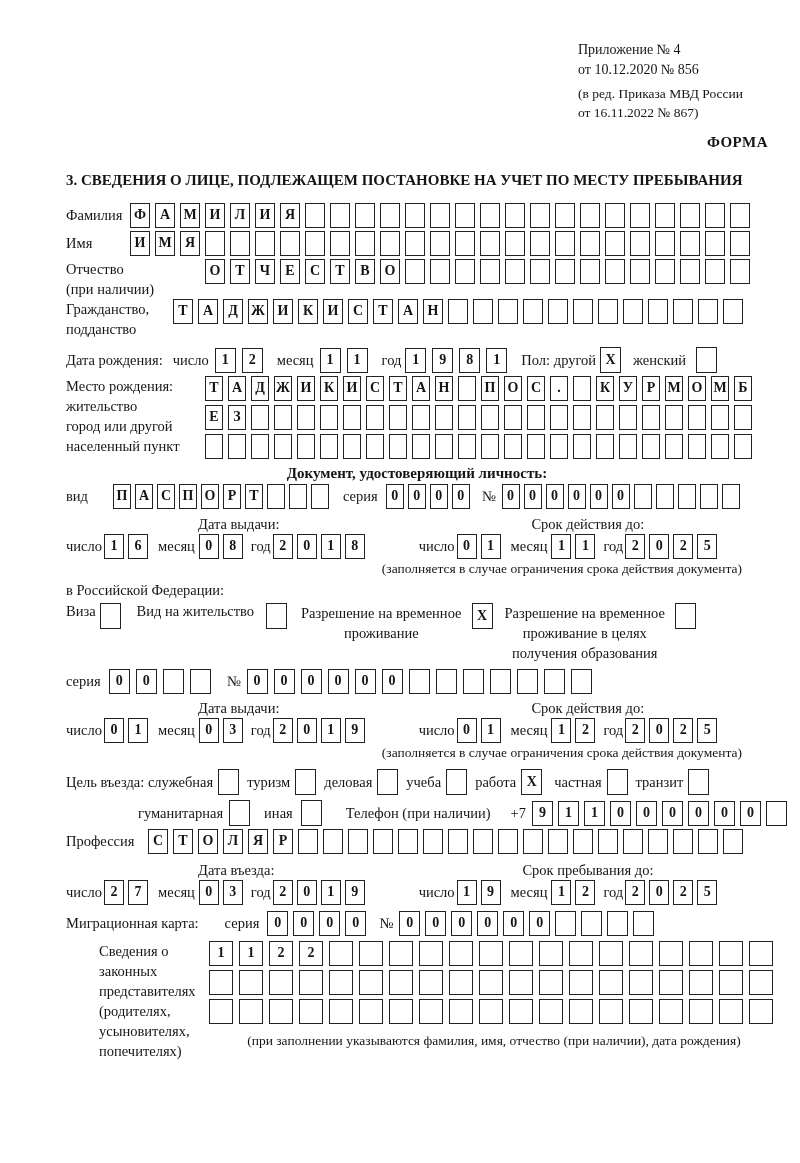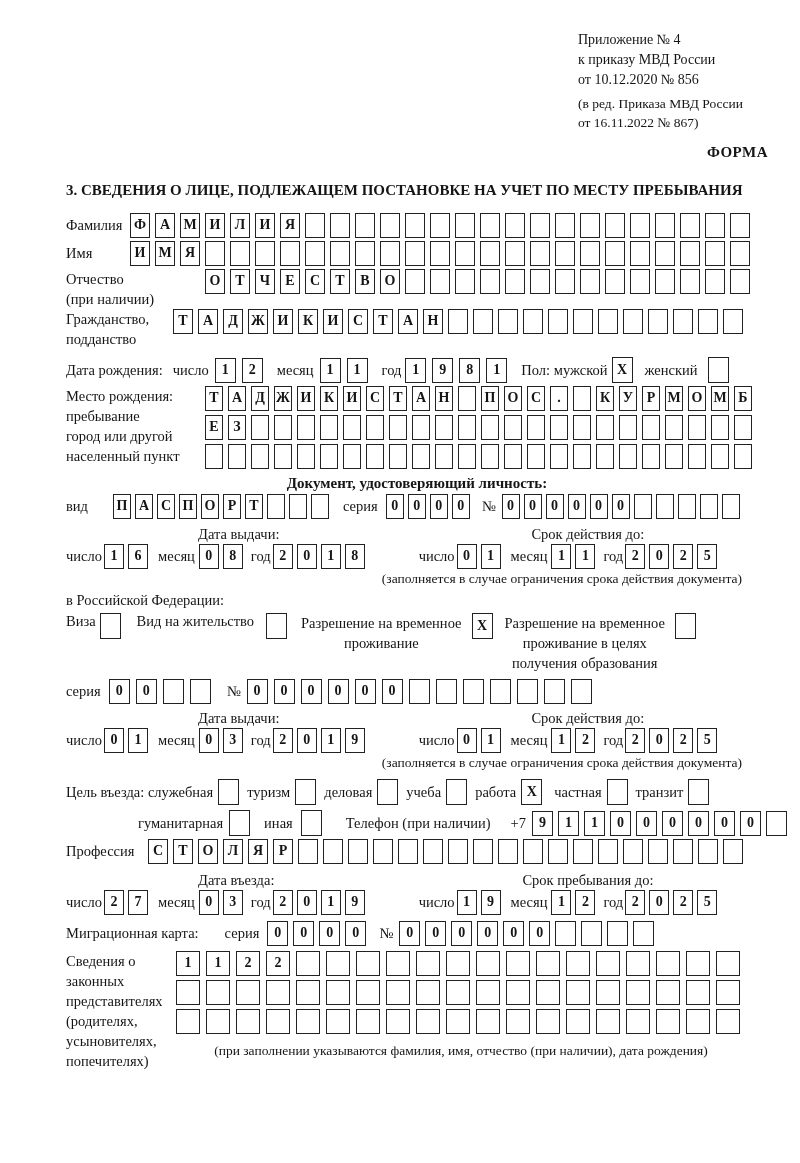--- a/index.html
+++ b/index.html
@@ -1,18 +1,18 @@
 <!DOCTYPE html>
 <html><head>
 <meta charset="utf-8">
 <style>
   html,body{margin:0;padding:0;background:#fff;}
   .page{width:800px;height:1163px;box-sizing:border-box;background:#fff;color:#151515;
         padding:30px 32px 0 66px;font-family:"Liberation Serif","DejaVu Serif",serif;overflow:hidden;}
-  .appendix{margin-left:auto;width:190px;font-size:14px;line-height:20px;}
+  .appendix{margin-left:auto;width:190px;font-size:14px;line-height:20px;margin-top:10px;}
   .apx-note{margin-top:4px;font-size:13.5px;line-height:19px;}
   .forma{text-align:right;font-weight:bold;font-size:15px;margin-top:12px;letter-spacing:.5px;}
   .title{text-align:center;font-weight:bold;font-size:15.5px;line-height:22px;margin-top:18px;}
   .uline{display:inline-block;width:62px;border-bottom:2px solid #3c3c3c;margin-left:10px;height:13px;}
   .section{font-weight:bold;font-size:15px;margin-top:21px;white-space:nowrap;}
   .line{display:flex;align-items:center;}
   .line.top{align-items:flex-start;}
   .line.center{justify-content:center;}
   .line.right{justify-content:flex-end;padding-right:26px;}
   .lbl{font-size:14.5px;white-space:nowrap;flex:none;}
@@ -26,21 +26,20 @@
   .cb{flex:none;box-sizing:border-box;border:1.6px solid #222;width:21px;height:26px;background:#fff;
       text-align:center;font-size:14px;line-height:23px;font-weight:600;}
   .colnote{font-size:13.5px;margin-top:9px;text-align:center;white-space:nowrap;}
 </style>
 </head>
 <body>
 
 <div class="page">
   <div class="appendix">
     <div>Приложение № 4</div>
-    <div>к приказу МВД России</div>
     <div>от 10.12.2020 № 856</div>
     <div class="apx-note">
       <div>(в ред. Приказа МВД России</div>
       <div>от 16.11.2022 № 867)</div>
     </div>
   </div>
   <div class="forma">ФОРМА</div>
   <div class="section">3. СВЕДЕНИЯ О ЛИЦЕ, ПОДЛЕЖАЩЕМ ПОСТАНОВКЕ НА УЧЕТ ПО МЕСТУ ПРЕБЫВАНИЯ</div>
   <div id="rows">
       <div class="line" style="margin-top: 14px;">
@@ -176,29 +175,29 @@
           <span class="cell" style="width: 21px; margin-right: 6px;">1</span>
           <span class="cell" style="width: 21px; margin-right: 6px;">1</span>
         </div>
         <span class="lbl" style="margin-left: 8px;">год</span>
         <div class="cells" style="margin-left: 4px;">
           <span class="cell" style="width: 21px; margin-right: 6px;">1</span>
           <span class="cell" style="width: 21px; margin-right: 6px;">9</span>
           <span class="cell" style="width: 21px; margin-right: 6px;">8</span>
           <span class="cell" style="width: 21px; margin-right: 6px;">1</span>
         </div>
-        <span class="lbl" style="margin-left: 8px;">Пол: мужской</span>
+        <span class="lbl" style="margin-left: 8px;">Пол: другой</span>
         <span class="cb" style="margin-left: 4px;">X</span>
         <span class="lbl" style="margin-left: 12px;">женский</span>
         <span class="cb" style="margin-left: 10px;"></span>
       </div>
       <div class="line top" style="margin-top: 3px;">
         <div class="lblcol" style="width: 139px;">
           <div>Место рождения:</div>
-          <div>пребывание</div>
+          <div>жительство</div>
           <div>город или другой</div>
           <div>населенный пункт</div>
         </div>
         <div>
           <div class="cells" style="margin-bottom: 4px;">
             <span class="cell" style="width: 18px; margin-right: 5px;">Т</span>
             <span class="cell" style="width: 18px; margin-right: 5px;">А</span>
             <span class="cell" style="width: 18px; margin-right: 5px;">Д</span>
             <span class="cell" style="width: 18px; margin-right: 5px;">Ж</span>
             <span class="cell" style="width: 18px; margin-right: 5px;">И</span>
@@ -568,21 +567,21 @@
           <span class="cell" style="width: 21px; margin-right: 5px;">0</span>
           <span class="cell" style="width: 21px; margin-right: 5px;">0</span>
           <span class="cell" style="width: 21px; margin-right: 5px;">0</span>
           <span class="cell" style="width: 21px; margin-right: 5px;"></span>
           <span class="cell" style="width: 21px; margin-right: 5px;"></span>
           <span class="cell" style="width: 21px; margin-right: 5px;"></span>
           <span class="cell" style="width: 21px; margin-right: 5px;"></span>
         </div>
       </div>
       <div class="line top" style="margin-top: 5px;">
-        <div class="lblcol" style="width: 110px;">
+        <div class="lblcol" style="width: 110px; margin-left: 33px;">
           <div>Сведения о</div>
           <div>законных</div>
           <div>представителях</div>
           <div>(родителях,</div>
           <div>усыновителях,</div>
           <div>попечителях)</div>
         </div>
         <div>
           <div class="cells" style="margin-bottom: 4px;">
             <span class="cell" style="width: 24px; margin-right: 6px;">1</span>

